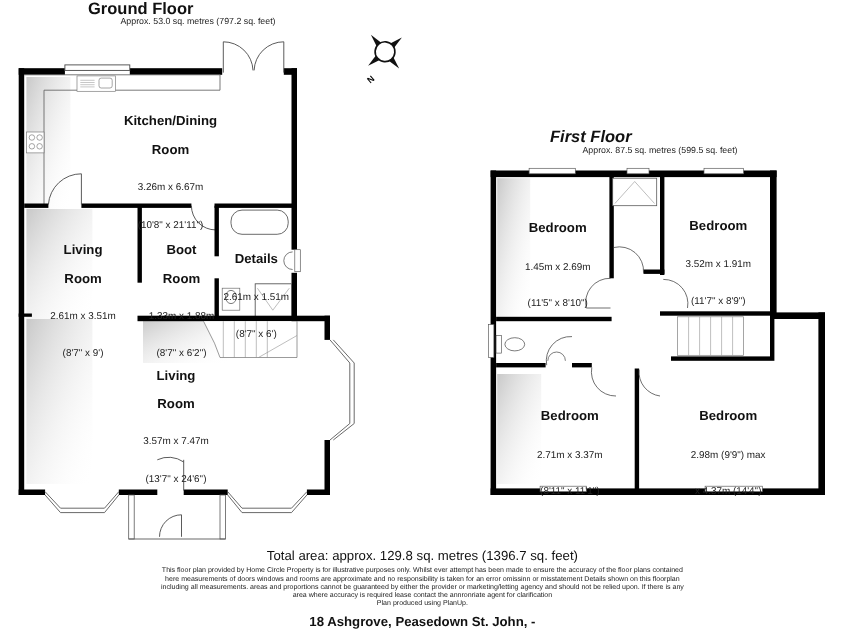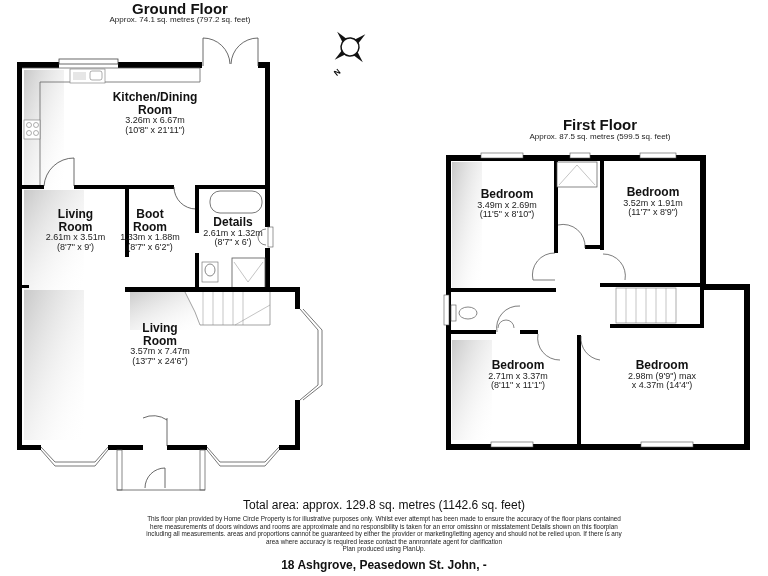--- a/index.html
+++ b/index.html
@@ -1,34 +1,34 @@
 <!DOCTYPE html>
 <html><head>
 <meta charset="utf-8">
 <style>
   html, body { margin:0; padding:0; background:#ffffff; }
   body { width:768px; height:576px; position:relative; overflow:hidden; font-family:"Liberation Sans", sans-serif; color:#111; }
   .abs { position:absolute; }
-  .floor-title { font-weight:bold; font-size:15px; text-align:center; }
+  .floor-title { font-weight:bold; font-size:15px; }
   .floor-sub { font-size:8px; text-align:center; color:#222; }
   .room-label { position:absolute; text-align:center; line-height:1.05; }
-  .room-name { font-weight:bold; font-size:12px; display:block; }
-  .room-dim { font-size:9px; display:block; color:#222; }
+  .room-name { font-weight:bold; font-size:12px; display:block;margin-top:13px; }
+  .room-dim { font-size:9px; display:block; color:#222;margin-top:24px; }
   svg { position:absolute; left:0; top:0; }
   .total { font-size:12px; text-align:center; width:768px; left:0; top:498px; }
   .disclaimer { font-size:6.4px; line-height:7.6px; text-align:center; left:112px; width:544px; top:515px; color:#222; }
   .address { font-weight:bold; font-size:12px; text-align:center; width:768px; left:0; top:558px; }
 </style>
 </head>
 <body>
 
 <div class="abs floor-title" style="left:80px;top:0px;width:200px;">Ground Floor</div>
-<div class="abs floor-sub" style="left:80px;top:15px;width:200px;">Approx. 74.1 sq. metres (797.2 sq. feet)</div>
-
-<div class="abs floor-title" style="left:500px;top:116px;width:200px;">First Floor</div>
+<div class="abs floor-sub" style="left:80px;top:15px;width:200px;">Approx. 53.0 sq. metres (797.2 sq. feet)</div>
+
+<div class="abs floor-title" style="left:500px;top:116px;width:200px;font-style:italic;">First Floor</div>
 <div class="abs floor-sub" style="left:500px;top:132px;width:200px;">Approx. 87.5 sq. metres (599.5 sq. feet)</div>
 
 <svg width="768" height="576" viewBox="0 0 768 576">
   <defs>
     <linearGradient id="sh" x1="0" y1="0" x2="1" y2="1">
       <stop offset="0" stop-color="#c8c8c8"></stop>
       <stop offset="1" stop-color="#ffffff" stop-opacity="0"></stop>
     </linearGradient>
   </defs>
 
@@ -190,60 +190,60 @@
   <span class="room-name">Room</span>
   <span class="room-dim">3.26m x 6.67m</span>
   <span class="room-dim">(10'8" x 21'11")</span>
 </div>
 <div class="room-label" style="left:28px;top:208px;width:95px;">
   <span class="room-name">Living</span>
   <span class="room-name">Room</span>
   <span class="room-dim">2.61m x 3.51m</span>
   <span class="room-dim">(8'7" x 9')</span>
 </div>
-<div class="room-label" style="left:114px;top:208px;width:72px;">
+<div class="room-label" style="left:129px;top:208px;width:72px;">
   <span class="room-name">Boot</span>
   <span class="room-name">Room</span>
   <span class="room-dim">1.33m x 1.88m</span>
   <span class="room-dim">(8'7" x 6'2")</span>
 </div>
 <div class="room-label" style="left:199px;top:216px;width:68px;">
   <span class="room-name">Details</span>
-  <span class="room-dim">2.61m x 1.32m</span>
+  <span class="room-dim">2.61m x 1.51m</span>
   <span class="room-dim">(8'7" x 6')</span>
 </div>
 <div class="room-label" style="left:105px;top:322px;width:110px;">
   <span class="room-name">Living</span>
   <span class="room-name">Room</span>
   <span class="room-dim">3.57m x 7.47m</span>
   <span class="room-dim">(13'7" x 24'6")</span>
 </div>
 
 <div class="room-label" style="left:462px;top:188px;width:90px;">
   <span class="room-name">Bedroom</span>
-  <span class="room-dim">3.49m x 2.69m</span>
+  <span class="room-dim">1.45m x 2.69m</span>
   <span class="room-dim">(11'5" x 8'10")</span>
 </div>
 <div class="room-label" style="left:608px;top:186px;width:90px;">
   <span class="room-name">Bedroom</span>
   <span class="room-dim">3.52m x 1.91m</span>
   <span class="room-dim">(11'7" x 8'9")</span>
 </div>
 <div class="room-label" style="left:466px;top:359px;width:104px;">
   <span class="room-name">Bedroom</span>
   <span class="room-dim">2.71m x 3.37m</span>
   <span class="room-dim">(8'11" x 11'1")</span>
 </div>
 <div class="room-label" style="left:607px;top:359px;width:110px;">
   <span class="room-name">Bedroom</span>
   <span class="room-dim">2.98m (9'9") max</span>
   <span class="room-dim">x 4.37m (14'4")</span>
 </div>
 
-<div class="abs total">Total area: approx. 129.8 sq. metres (1142.6 sq. feet)</div>
+<div class="abs total">Total area: approx. 129.8 sq. metres (1396.7 sq. feet)</div>
 <div class="abs disclaimer">
   <div>This floor plan provided by Home Circle Property is for illustrative purposes only. Whilst ever attempt has been made to ensure the accuracy of the floor plans contained</div>
   <div>here measurements of doors windows and rooms are approximate and no responsibility is taken for an error omissinn or misstatement Details shown on this floorplan</div>
   <div>including all measurements. areas and proportions cannot be guaranteed by either the provider or marketing/letting agency and should not be relied upon. If there is any</div>
   <div>area where accuracy is required lease contact the annronriate agent for clarification</div>
   <div>Plan produced using PlanUp.</div>
 </div>
 <div class="abs address">18 Ashgrove, Peasedown St. John, -</div>
 
 </body></html>

